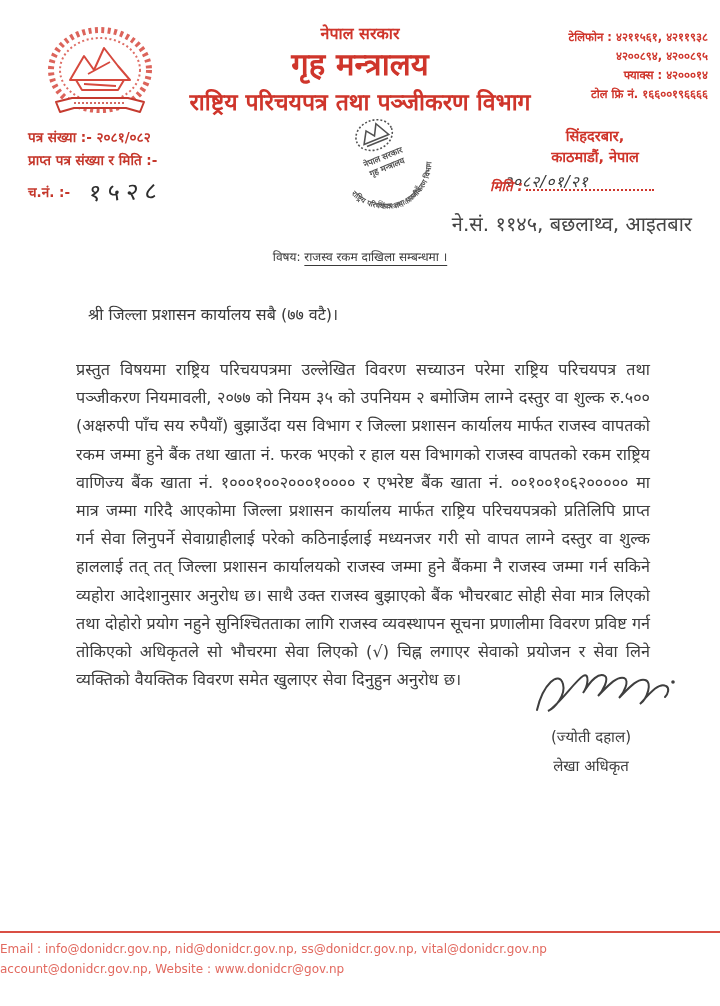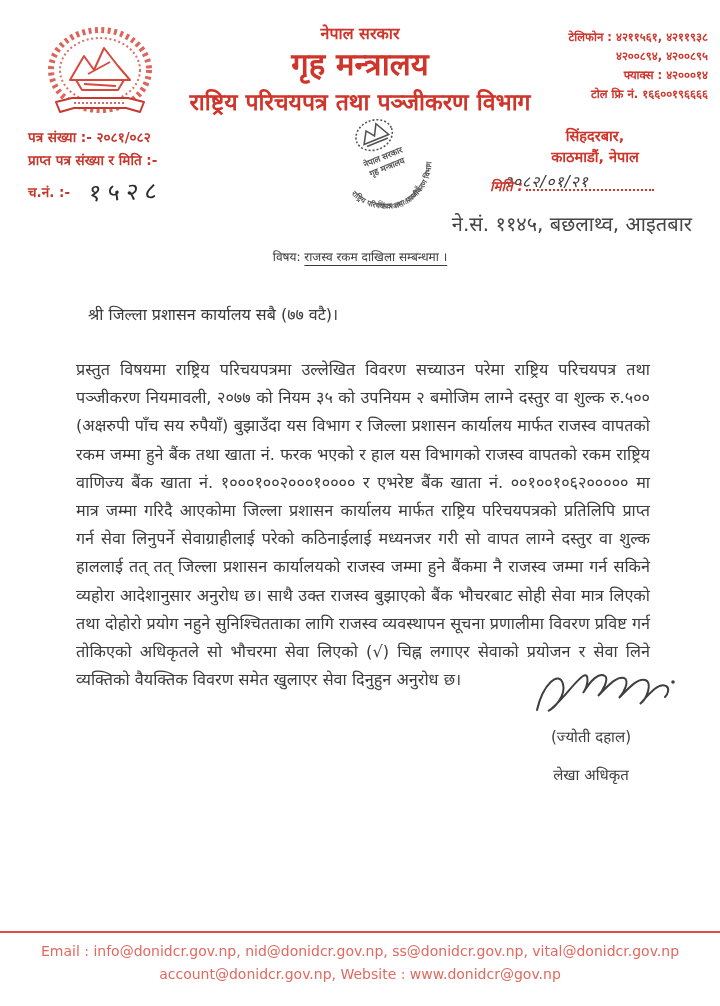--- a/index.html
+++ b/index.html
@@ -40,25 +40,25 @@
   .subject .underlined{text-decoration:underline;text-underline-offset:4px;}
   .salutation{position:absolute;left:88px;top:303px;font-size:16px;color:#3a3a3a;}
   .body-par{
     position:absolute;left:76px;top:356px;width:574px;
     font-size:16.2px;line-height:1.74;text-align:justify;color:#3c3c3c;
   }
   
   .sig-block{position:absolute;right:34px;top:664px;width:190px;text-align:center;}
   .sig-scribble{width:150px;height:58px;margin-left:30px;}
   .sig-name{font-size:15px;color:#3c3c3c;margin-top:0px;}
-  .sig-title{font-size:15px;color:#3c3c3c;margin-top:18px;}
+  .sig-title{font-size:15px;color:#3c3c3c;margin-top:9px;}
   
   .footer-rule{position:absolute;left:0;top:931px;width:720px;height:0;border-top:2.5px solid #d94f44;}
-  .footer-text{position:absolute;left:0;top:940px;width:720px;text-align:center;
-    color:#e2695f;font-size:14px;line-height:1.65;}
+  .footer-text{position:absolute;left:0;top:940px;width:720px;text-align:left;
+    color:#e2695f;font-size:12px;line-height:1.65;}
 </style>
 </head>
 <body>
 
 <div class="page">
 
   <div class="emblem">
     <svg viewBox="0 0 112 98" width="112" height="98">
       <g fill="none" stroke="#d6493e" stroke-width="2.6">
         <ellipse cx="56" cy="44" rx="49" ry="40" stroke-dasharray="3 3.4" stroke-width="6" opacity="0.85"></ellipse>

